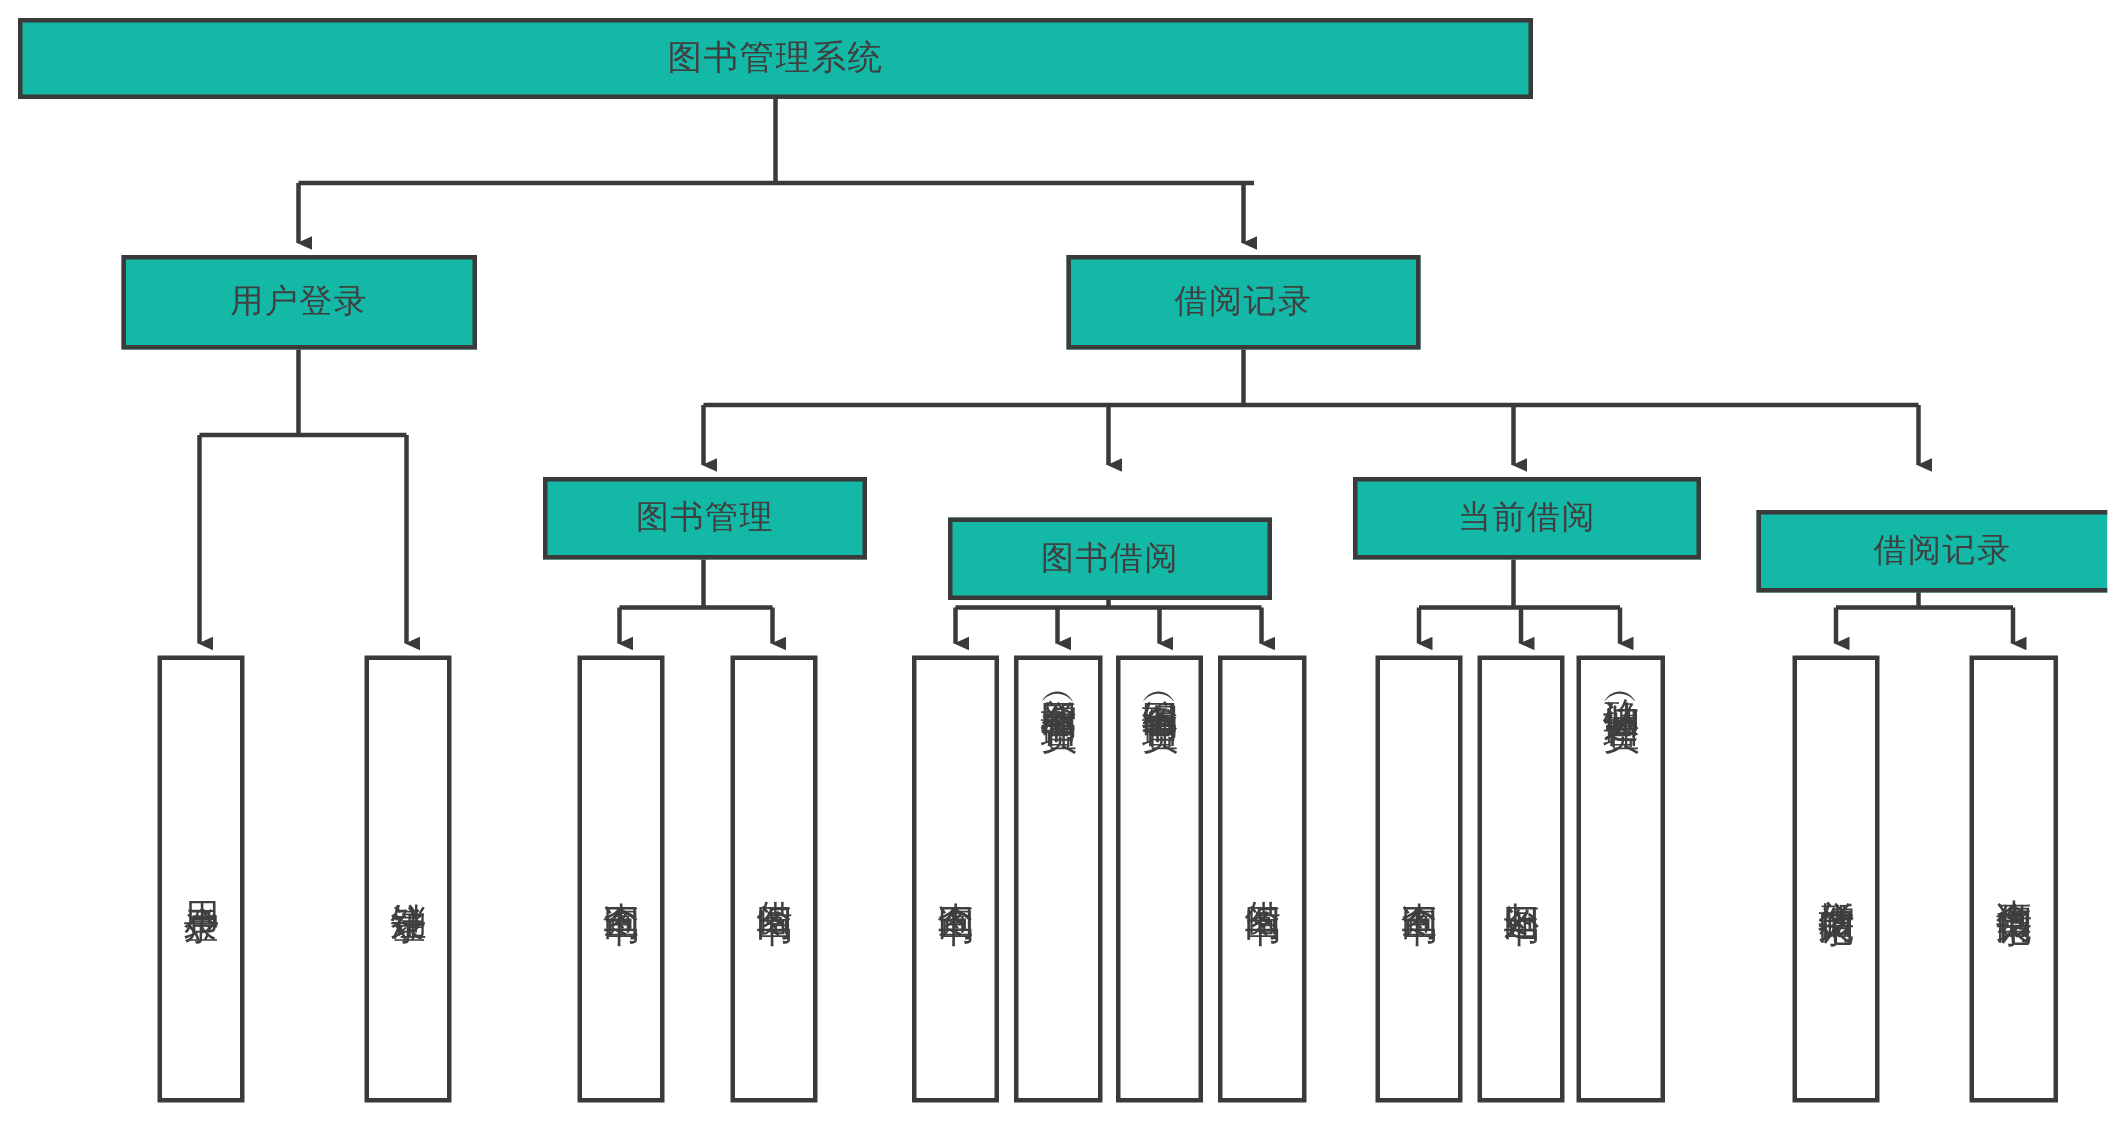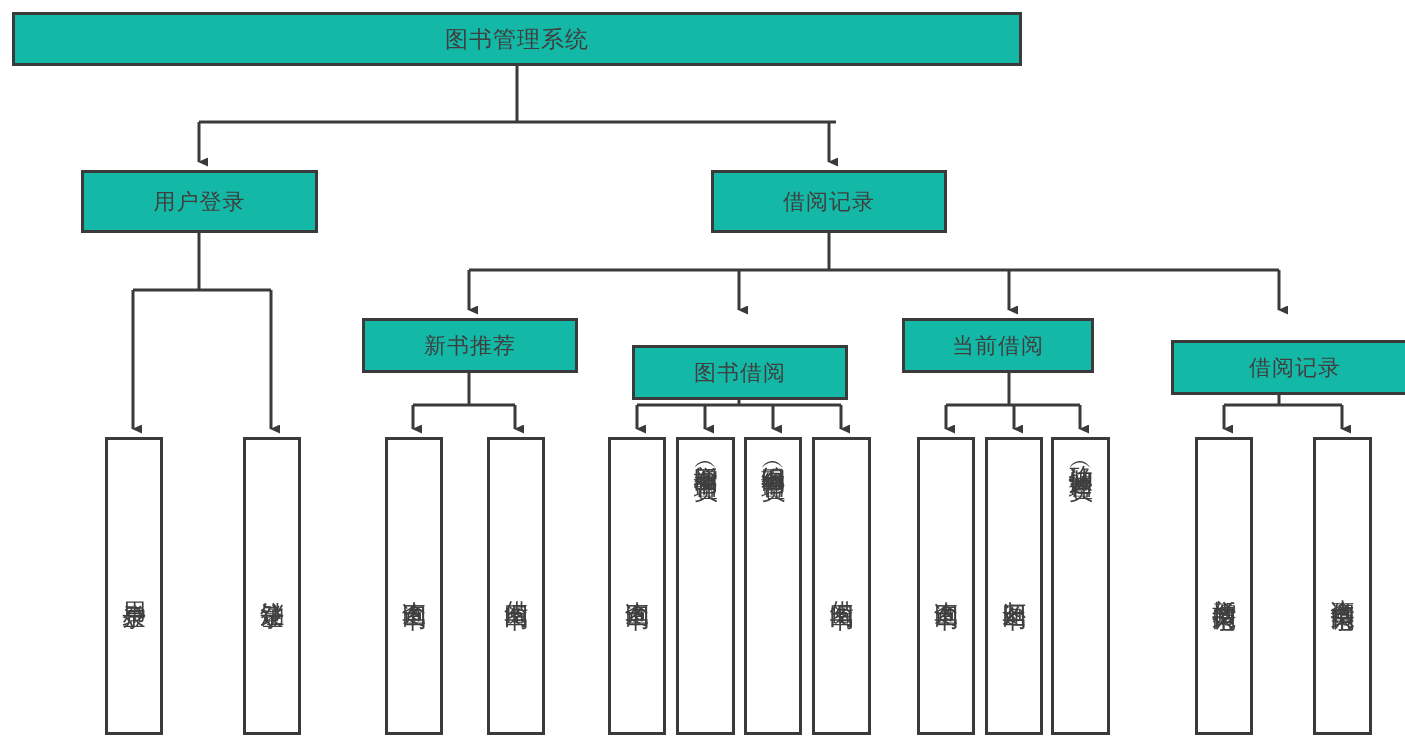--- a/index.html
+++ b/index.html
@@ -87,26 +87,26 @@
   </div>
 
   <div class="node mid" style="left:81px;top:170px;width:237px;height:63px;">
     <span class="lbl">用户登录</span>
   </div>
   <div class="node mid" style="left:711px;top:170px;width:236px;height:63px;">
     <span class="lbl">借阅记录</span>
   </div>
 
   <div class="node mid" style="left:362px;top:318px;width:216px;height:55px;">
-    <span class="lbl">新书推荐</span>
+    <span class="lbl">图书管理</span>
   </div>
   <div class="node mid" style="left:632px;top:318px;width:216px;height:55px;margin-top:27px;">
     <span class="lbl">图书借阅</span>
   </div>
-  <div class="node mid" style="left:902px;top:318px;width:192px;height:55px;">
+  <div class="node mid" style="left:902px;top:318px;width:232px;height:55px;">
     <span class="lbl">当前借阅</span>
   </div>
   <div class="node mid" style="left:1171px;top:318px;width:248px;height:55px;margin-top:22px;">
     <span class="lbl">借阅记录</span>
   </div>
 
   <div class="leaf mid-align" style="left:105px;top:437px;width:58px;height:298px;">
     <span class="vlbl">用户登录</span>
   </div>
   <div class="leaf mid-align" style="left:243px;top:437px;width:58px;height:298px;">

